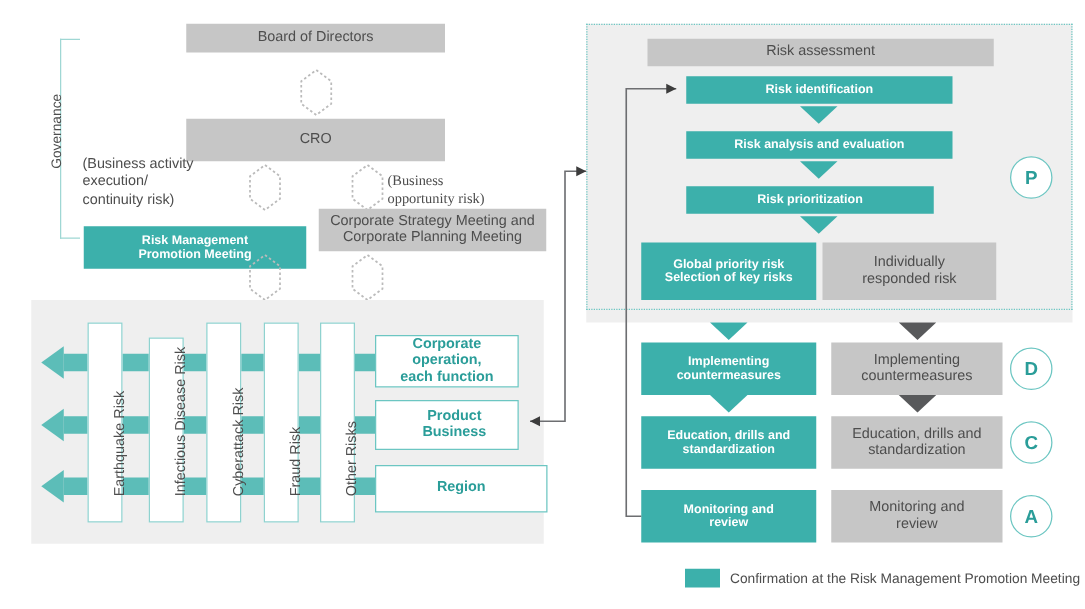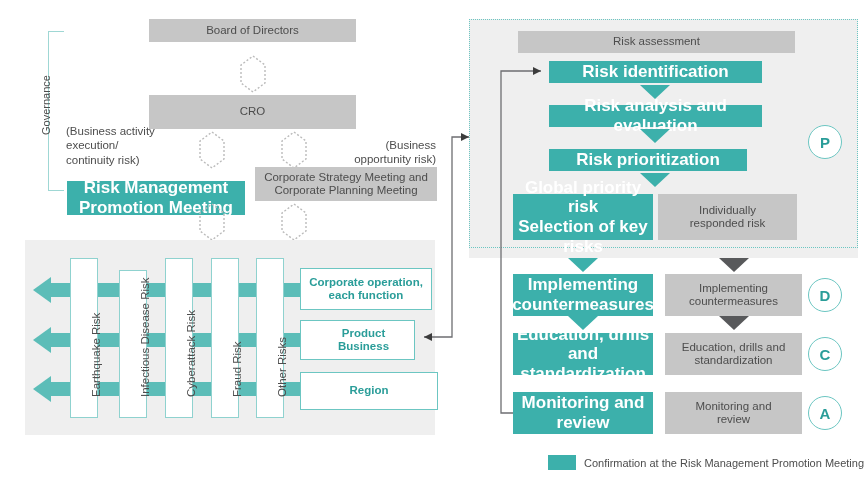--- a/index.html
+++ b/index.html
@@ -32,21 +32,21 @@
   }
   .box-grey {
     background: #c6c6c6;
     color: #4d4d4d;
     font-size: 11.5px;
   }
   .box-teal {
     background: #3cb0ab;
     color: #ffffff;
     font-weight: bold;
-    font-size: 17px;
+    font-size: 10px;
   }
   .box-teal-outline {
     background: #ffffff;
     border: 1.5px solid #6cc6c2;
     color: #2a9d99;
     font-weight: bold;
     font-size: 11.5px;
   }
 
   
@@ -62,21 +62,21 @@
   }
 
   
   .label {
     position: absolute;
     color: #4d4d4d;
     font-size: 11.5px;
     line-height: 1.25;
     white-space: pre-line;
   }
-  .label-right { text-align: right; }
+  .label-right { text-align: left; font-family: Liberation Serif, serif; }
 
   
   .vlabel {
     position: absolute;
     color: #4d4d4d;
     font-size: 11px;
     transform-origin: 0 0;
     transform: rotate(-90deg);
     white-space: nowrap;
   }
@@ -239,21 +239,21 @@
   <div class="riskcol" style="left:165px; top:258px; width:28px; height:160px;">
     <span>Cyberattack Risk</span>
   </div>
   <div class="riskcol" style="left:211px; top:258px; width:28px; height:160px;">
     <span>Fraud Risk</span>
   </div>
   <div class="riskcol" style="left:256px; top:258px; width:28px; height:160px;">
     <span>Other Risks</span>
   </div>
 
-  <div class="box box-teal-outline" style="left:300px; top:268px; width:132px; height:42px; z-index:3;">Corporate operation,
+  <div class="box box-teal-outline" style="left:300px; top:268px; width:115px; height:42px; z-index:3;">Corporate operation,
 each function</div>
   <div class="box box-teal-outline" style="left:300px; top:320px; width:115px; height:40px; z-index:3;padding-left:12px;">Product
 Business</div>
   <div class="box box-teal-outline" style="left:300px; top:372px; width:138px; height:38px; z-index:3;">Region</div>
 
   <div class="panel-grey" style="left:469px; top:19px; width:389px; height:239px;"></div>
   <div class="panel-dotted" style="left:469px; top:19px; width:389px; height:229px;"></div>
 
   <div class="box box-grey" style="left:518px; top:31px; width:277px; height:22px;">Risk assessment</div>
 

